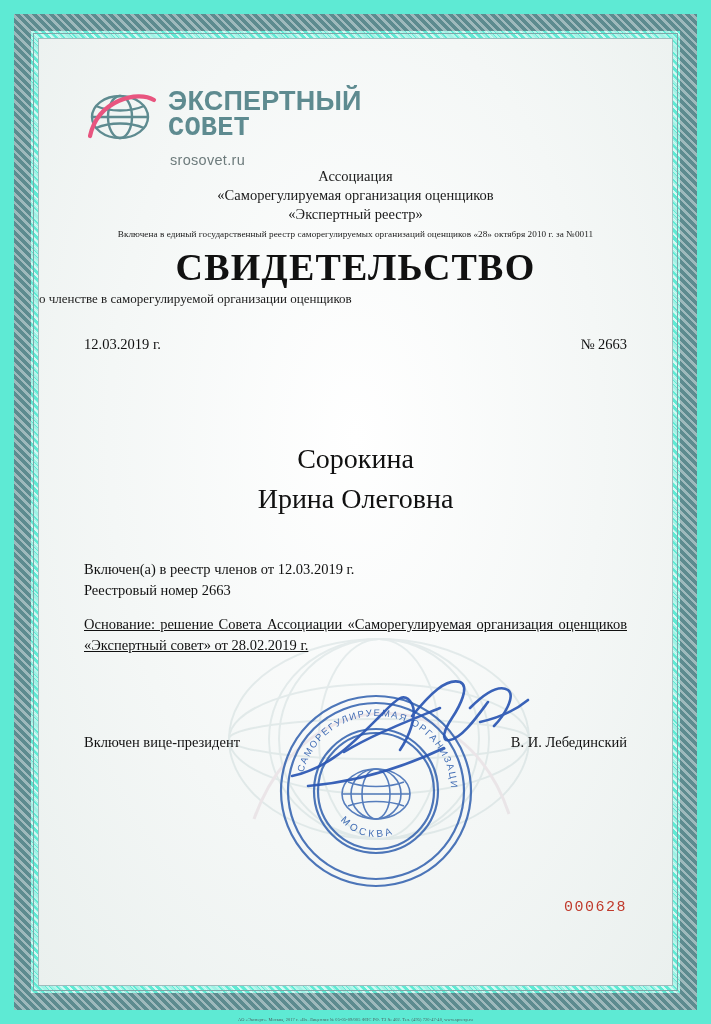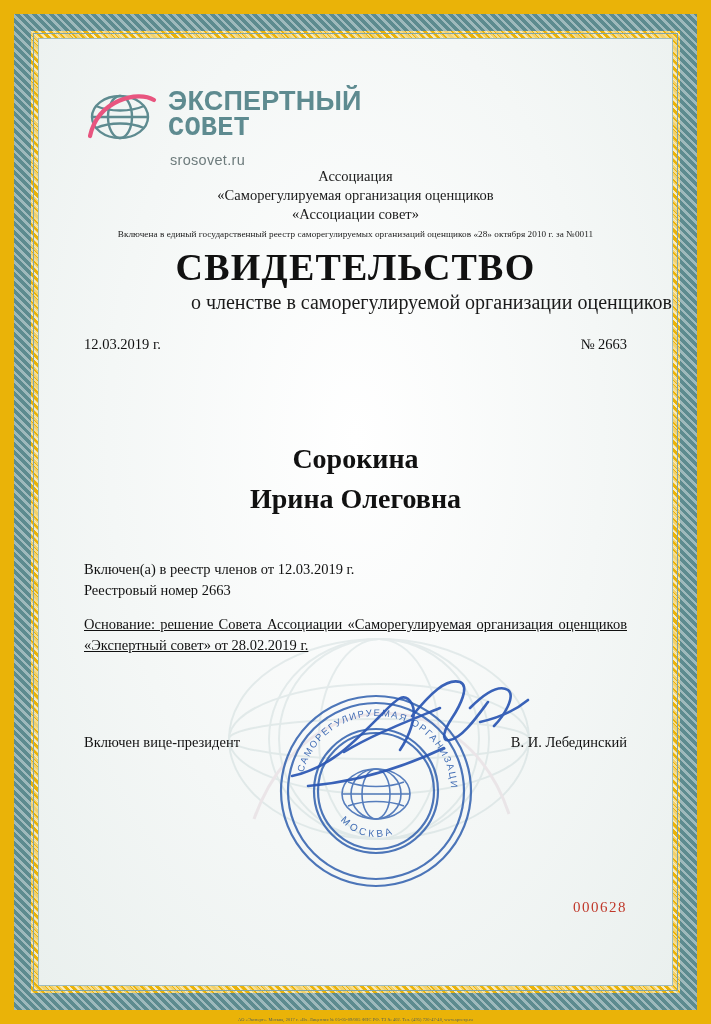--- a/index.html
+++ b/index.html
@@ -11,21 +11,21 @@
     width: 711px;
     height: 1024px;
     font-family: "Liberation Serif", serif;
     overflow: hidden;
   }
 
   #certificate {
     position: relative;
     width: 711px;
     height: 1024px;
-    background: #eab308;
+    background: #5eead4;
     overflow: hidden;
   }
 
   
   .border-outer {
     position: absolute;
     left: 14px;
     top: 14px;
     right: 14px;
     bottom: 14px;
@@ -161,22 +161,22 @@
     font-size: 38px;
     font-weight: bold;
     letter-spacing: 1.2px;
     color: #111;
   }
   .subtitle {
     position: absolute;
     left: 0;
     right: 0;
     top: 252px;
-    text-align: right;
-    font-size: 20px;
+    text-align: left;
+    font-size: 13px;
     color: #1a1a1a;
   }
 
   .meta-row {
     position: absolute;
     left: 45px;
     right: 45px;
     top: 297px;
     font-size: 14.5px;
     color: #111;
@@ -186,21 +186,21 @@
   .meta-number { float: right; }
 
   
   .holder {
     position: absolute;
     left: 0;
     right: 0;
     top: 400px;
     text-align: center;
     font-size: 28px;
-    font-weight: bold;
+    font-weight: normal;
     color: #111;
     line-height: 40px;
   }
   .holder .surname { display: block; }
   .holder .given { display: block; }
 
   
   .body-1 {
     position: absolute;
     left: 45px;
@@ -249,21 +249,21 @@
     width: 215px;
     height: 215px;
     pointer-events: none;
   }
 
   
   .serial {
     position: absolute;
     right: 45px;
     top: 860px;
-    font-family: Liberation Serif, serif;
+    font-family: Liberation Mono, monospace;
     font-size: 15px;
     letter-spacing: 1.5px;
     color: #c0392b;
   }
   .footer-note {
     position: absolute;
     left: 0;
     right: 0;
     top: 892px;
     text-align: center;
@@ -323,21 +323,21 @@
       <div class="logo-text">
         <span class="l1">ЭКСПЕРТНЫЙ</span>
         <span class="l2">СОВЕТ</span>
       </div>
       <div class="logo-url">srosovet.ru</div>
     </div>
 
     <div class="org-block">
       <div class="org-line1">Ассоциация</div>
       <div class="org-line2">«Саморегулируемая организация оценщиков</div>
-      <div class="org-line3">«Ассоциации совет»</div>
+      <div class="org-line3">«Экспертный реестр»</div>
       <div class="org-registry">Включена в единый государственный реестр саморегулируемых организаций оценщиков «28» октября 2010 г. за №0011</div>
     </div>
 
     <div class="title">СВИДЕТЕЛЬСТВО</div>
     <div class="subtitle">о членстве в саморегулируемой организации оценщиков</div>
 
     <div class="meta-row clearfix">
       <span class="meta-date">12.03.2019 г.</span>
       <span class="meta-number">№  2663</span>
     </div>

